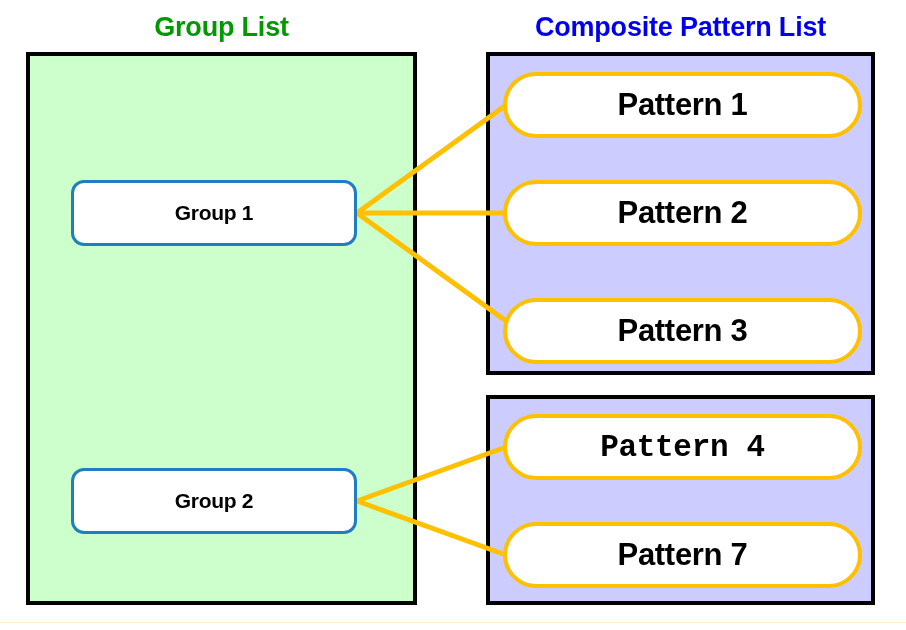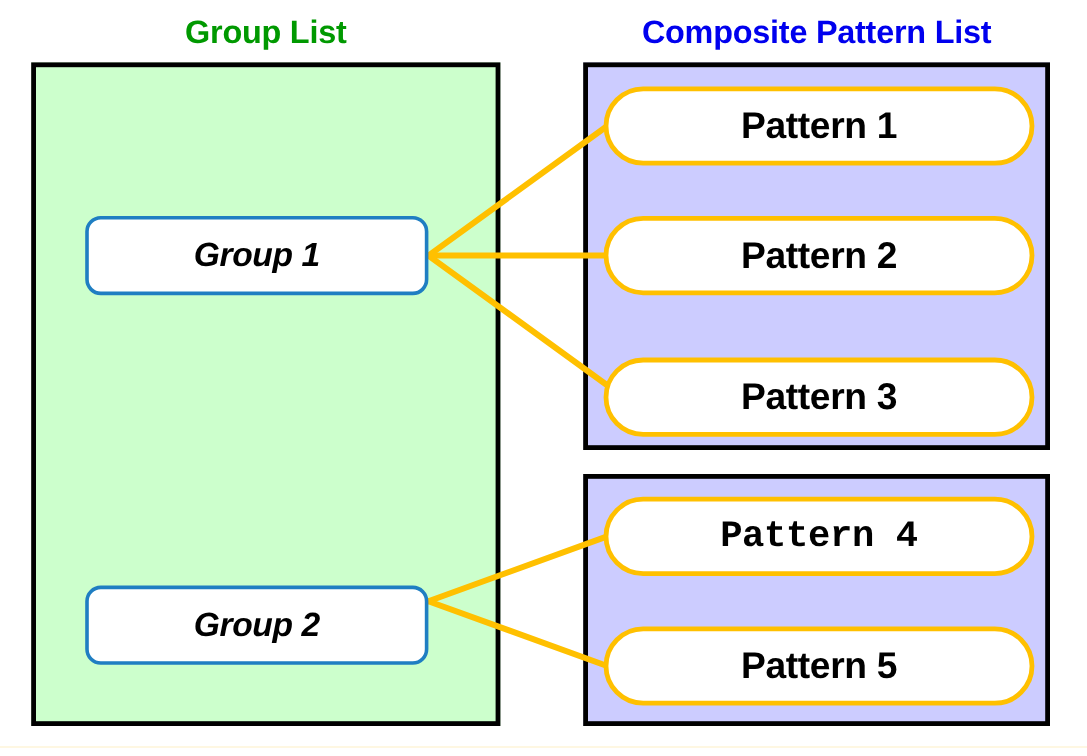--- a/index.html
+++ b/index.html
@@ -89,27 +89,26 @@
     width: 286px;
     height: 66px;
     background: #ffffff;
     border: 3px solid #1F7EC2;
     border-radius: 13px;
     box-sizing: border-box;
     display: flex;
     align-items: center;
     justify-content: center;
     color: #000000;
-    font-size: 28px;
+    font-size: 21px;
     font-weight: bold;
     letter-spacing: -0.3px;
-    font-style: italic;
   }
   #group-box-1 { top: 180px; }
-  #group-box-2 { top: 488px; }
+  #group-box-2 { top: 468px; }
 
   
   .pattern-pill {
     position: absolute;
     left: 503px;
     width: 359px;
     height: 66px;
     background: #ffffff;
     border: 4px solid #FFC000;
     border-radius: 34px;
@@ -181,18 +180,18 @@
 
   <div class="pattern-pill" id="pattern-pill-3">
     <span>Pattern 3</span>
   </div>
 
   <div class="pattern-pill" id="pattern-pill-4">
     <span>Pattern 4</span>
   </div>
 
   <div class="pattern-pill" id="pattern-pill-5">
-    <span>Pattern 5</span>
+    <span>Pattern 7</span>
   </div>
 
   <div id="bottom-rule"></div>
 
 </div>
 
 </body></html>

